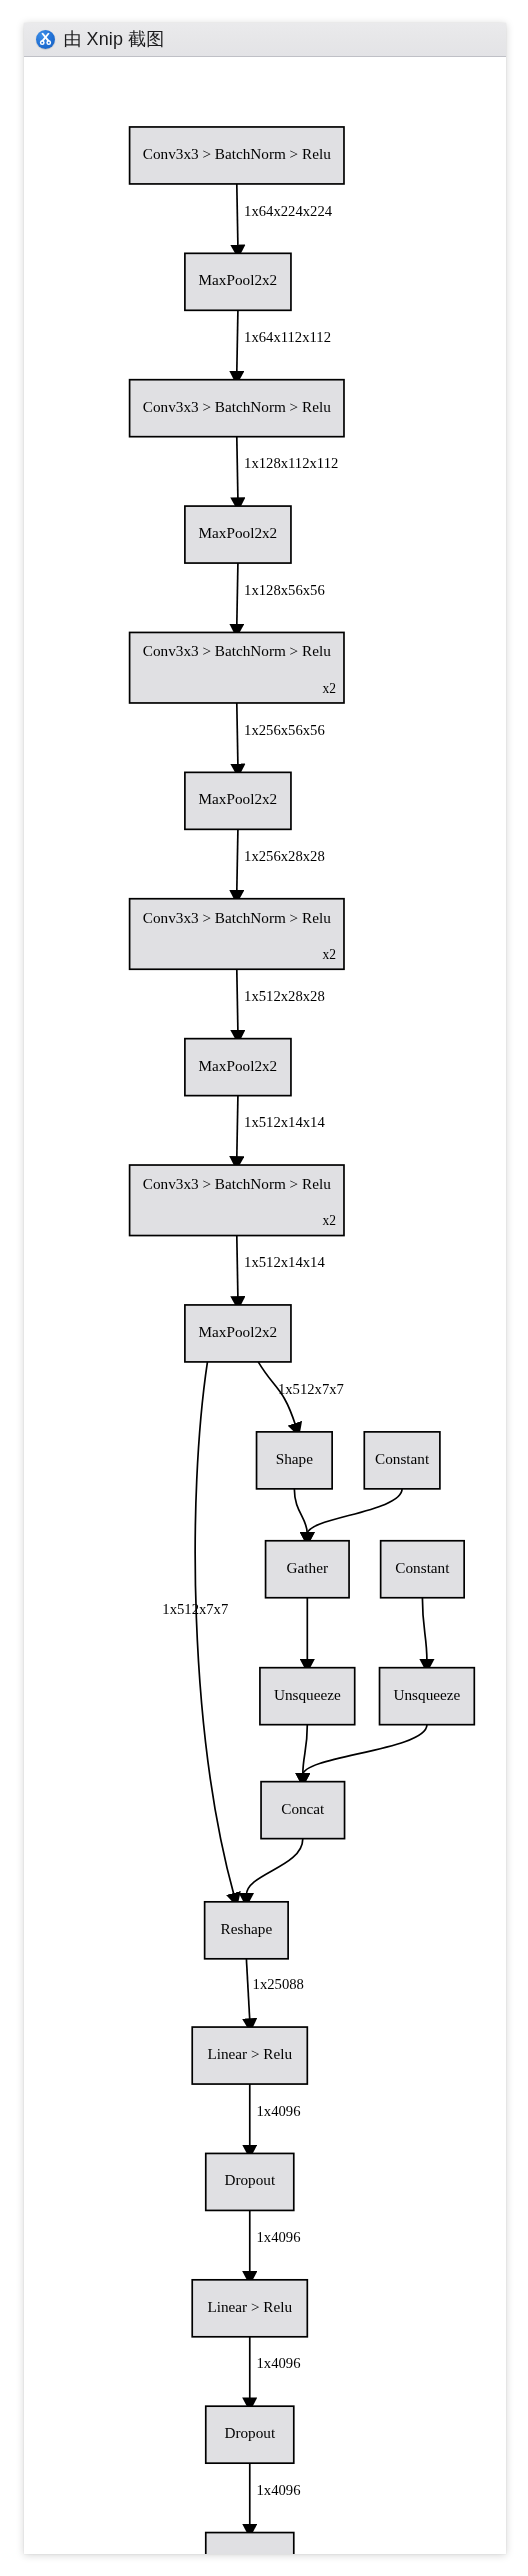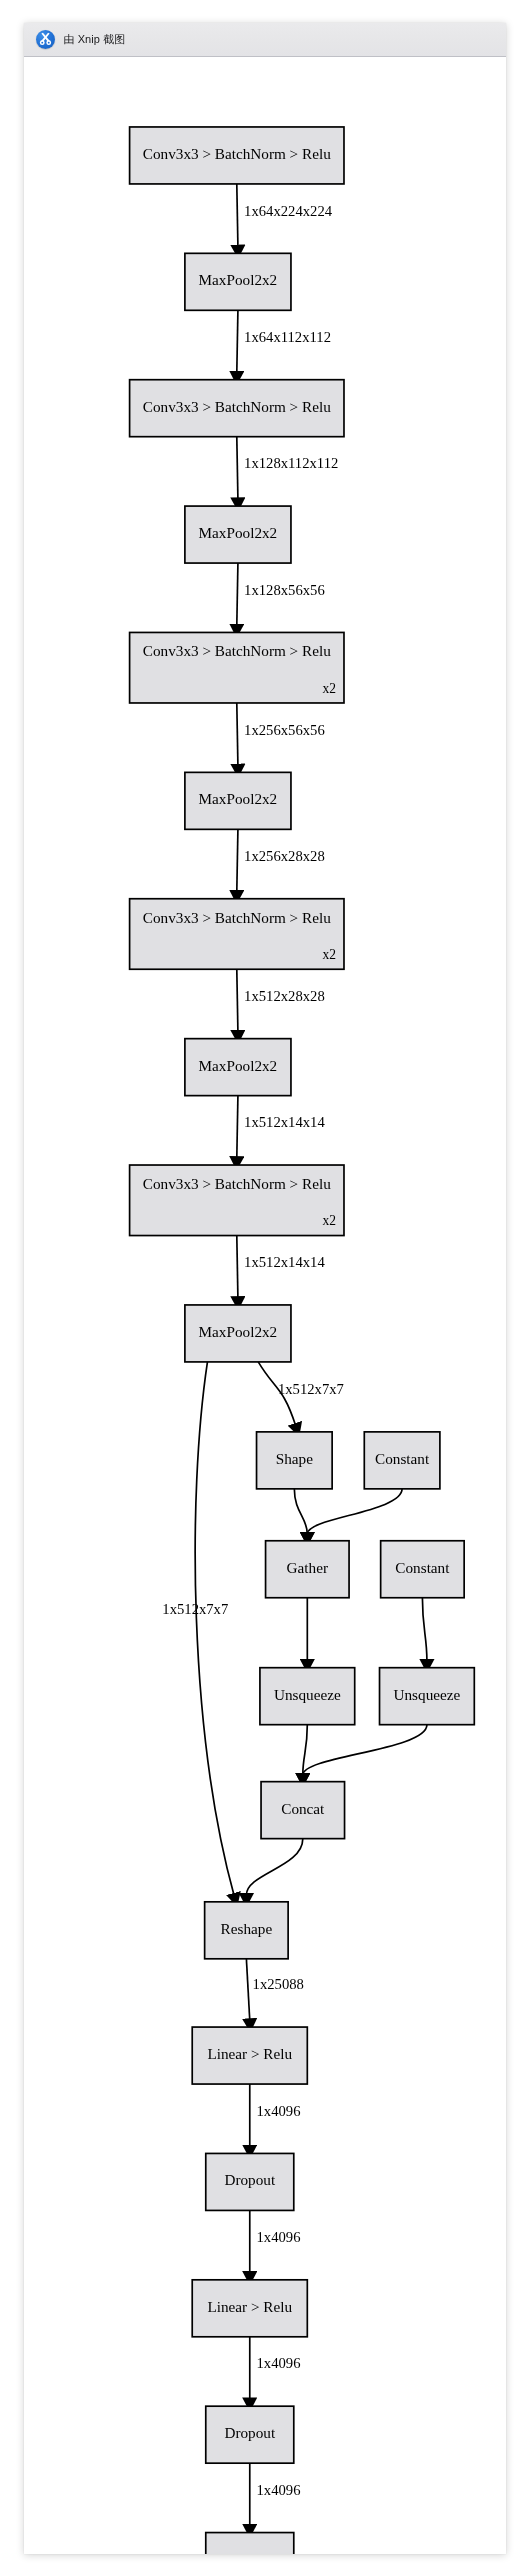--- a/index.html
+++ b/index.html
@@ -46,21 +46,21 @@
     width: 19px; height: 19px;
     border-radius: 50%;
     background: radial-gradient(circle at 34% 28%, #3f90e8 0%, #1f6fd4 55%, #1860bd 100%);
     box-shadow: 0 0.6px 1.1px rgba(0,0,0,0.25);
     position: relative;
     flex: 0 0 auto;
   }
   #app-icon svg { position: absolute; left: 0; top: 0; }
   #title-text {
     margin-left: 8px;
-    font-size: 11px;
+    font-size: 18px;
     color: #1b1b1d;
     letter-spacing: 0.1px;
     white-space: nowrap;
   }
 
   
   #canvas {
     position: absolute;
     left: 0;
     top: 34px;

